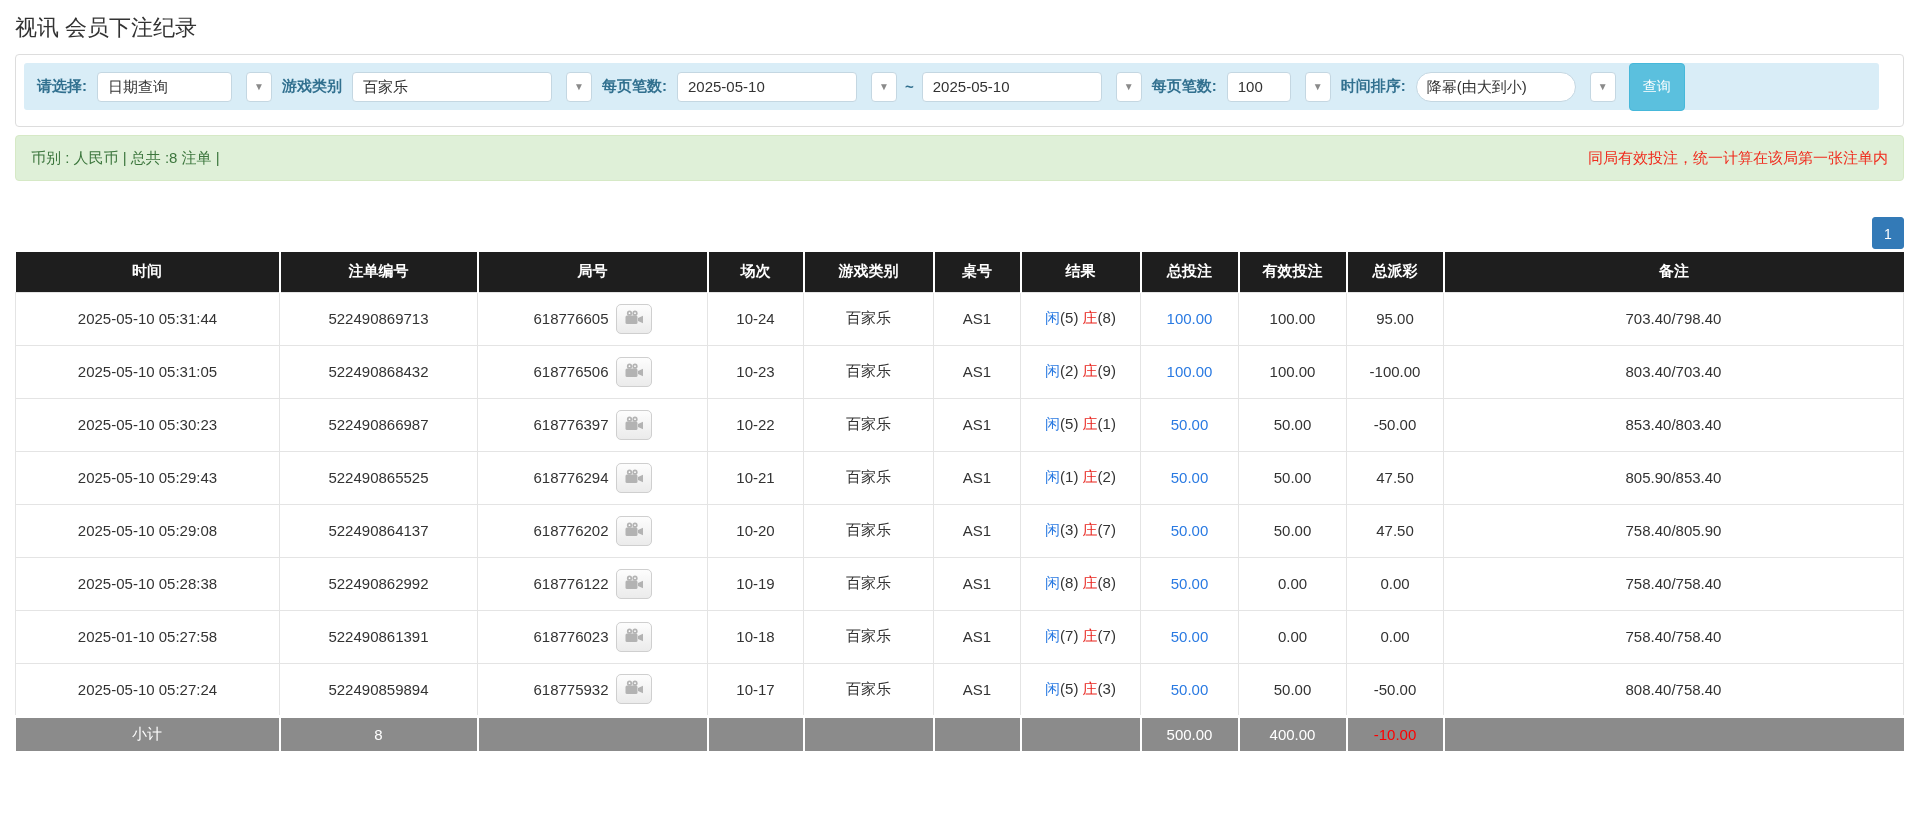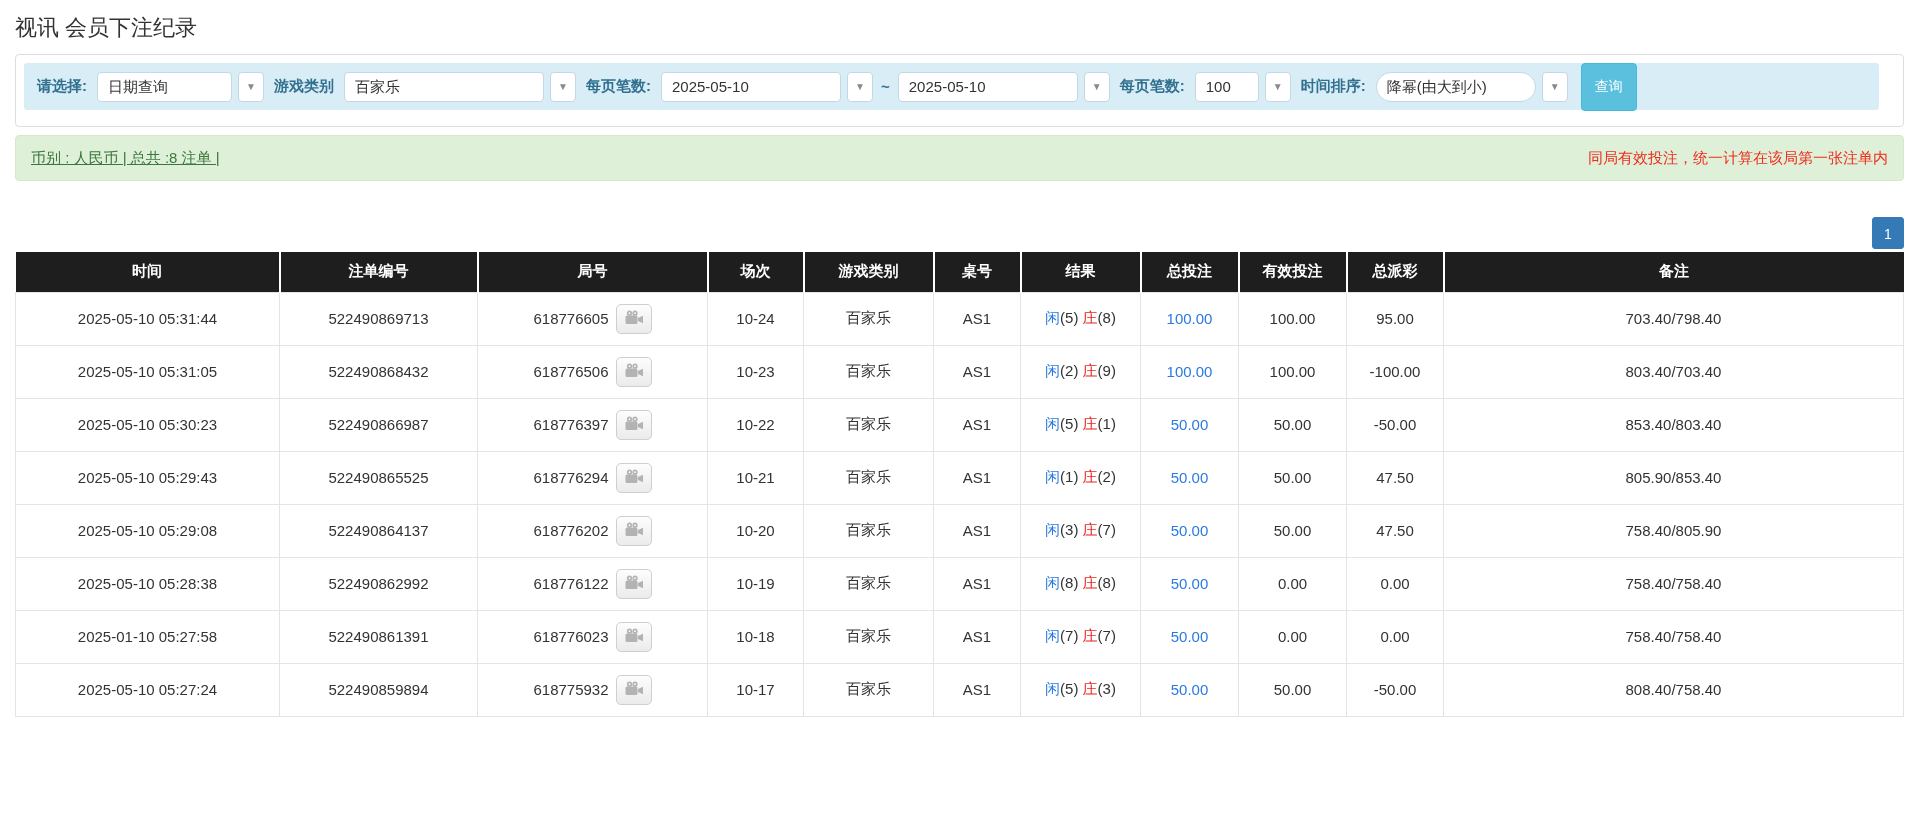--- a/index.html
+++ b/index.html
@@ -21,21 +21,21 @@
     border:1px solid #ddd; border-radius:4px; background:#fff;
     padding:8px 24px 16px 8px; margin-bottom:8px;
   }
   .filter-bar {
     background:#d9edf7; border-radius:3px;
     height:47px; display:flex; align-items:center;
     padding:0 10px; gap:7px; font-size:15px;
   }
   .flabel { color:#31708f; font-weight:bold; white-space:nowrap; margin:0 3px; }
   .tilde  { color:#31708f; font-weight:bold; margin:0 1px; }
-  .combo { display:inline-flex; align-items:center; gap:6px; }
+  .combo { display:inline-flex; align-items:center; gap:14px; }
   .combo-text {
     background:#fff; border:1px solid #c4d7e2; border-radius:4px;
     height:30px; line-height:28px; padding:0 10px;
     font-size:15px; color:#333; white-space:nowrap; overflow:hidden;
   }
   .combo-arrow {
     width:26px; height:30px; background:#fff; border:1px solid #c4d7e2;
     border-radius:4px; display:flex; align-items:center; justify-content:center;
     color:#8a8a8a; font-size:10px; cursor:pointer; flex:none;
   }
@@ -46,21 +46,21 @@
     color:#fff; font-size:14px; height:48px; padding:0 13px;
     margin-left:6px; cursor:pointer; font-family:inherit;
   }
 
   
   .alert-bar {
     background:#dff0d8; border:1px solid #d6e9c6; border-radius:4px;
     height:46px; display:flex; align-items:center; justify-content:space-between;
     padding:0 15px; font-size:15px; margin-bottom:4px;
   }
-  .alert-left  { color:#3c763d;text-decoration:underline; }
+  .alert-left  { color:#3c763d; }
   .alert-right { color:#f02b1d; }
 
   
   .pag { text-align:right; margin:36px 0 3px 0; }
   .page-btn {
     display:inline-block; min-width:32px; height:32px; line-height:32px;
     text-align:center; background:#337ab7; border:1px solid #337ab7;
     border-radius:3px; color:#fff; font-size:14px; cursor:pointer;
   }
 
@@ -373,16 +373,29 @@
             </span></td>
           <td>10-17</td>
           <td>百家乐</td>
           <td>AS1</td>
           <td><span class="res-p">闲</span><span class="res-n">(5) </span><span class="res-b">庄</span><span class="res-n">(3)</span></td>
           <td><a class="bet-link">50.00</a></td>
           <td>50.00</td>
           <td class="neg">-50.00</td>
           <td>808.40/758.40</td>
         </tr>
+        <tr class="sumrow">
+          <td>小计</td>
+          <td>8</td>
+          <td></td>
+          <td></td>
+          <td></td>
+          <td></td>
+          <td></td>
+          <td>500.00</td>
+          <td>400.00</td>
+          <td class="neg-sum">-10.00</td>
+          <td></td>
+        </tr>
       </tbody>
   </table>
 
 </div>
 
 </body></html>

